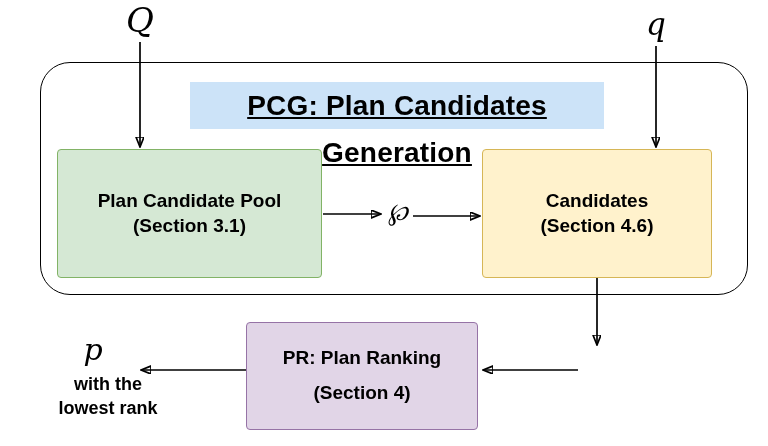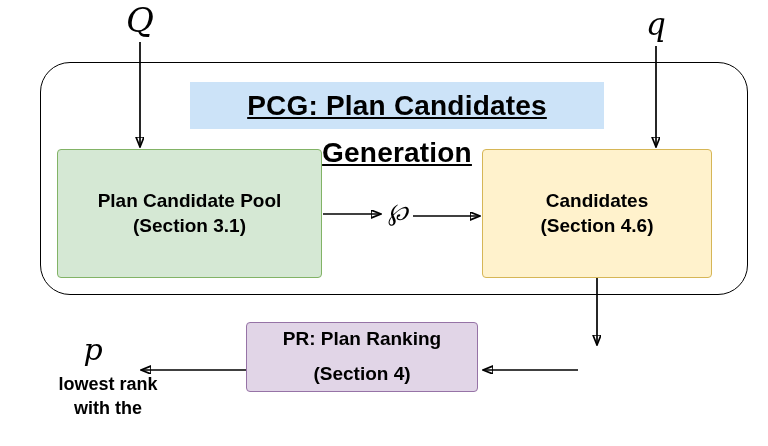--- a/index.html
+++ b/index.html
@@ -52,21 +52,21 @@
     border: 1.6px solid #82b366;
   }
   .node-yellow {
     left: 482px; top: 149px;
     width: 230px; height: 129px;
     background: #fff2cc;
     border: 1.6px solid #d6b656;
   }
   .node-purple {
     left: 246px; top: 322px;
-    width: 232px; height: 70px;
+    width: 232px; height: 108px;
     background: #e1d5e7;
     border: 1.6px solid #9673a6;
     justify-content: center;
   }
   .node-section { }
   .node-purple .node-section { margin-top: 10px; }
   .math {
     position: absolute;
     font-family: "DejaVu Serif", serif;
     font-style: italic;
@@ -128,22 +128,22 @@
   </div>
 
   <div class="math label-Q">Q</div>
   <div class="math label-q">q</div>
   <div class="math label-pool">℘</div>
 
 
   <div class="math label-p">p</div>
 
   <div class="output-note">
+    <div>with the</div>
     <div>lowest rank</div>
-    <div>with the</div>
   </div>
 
   <svg class="arrows" viewBox="0 0 768 446" xmlns="http://www.w3.org/2000/svg">
     <defs>
       <marker id="ah" markerUnits="userSpaceOnUse" markerWidth="11" markerHeight="9" refX="9" refY="4" orient="auto">
         <path d="M0,0 L10,4 L0,8 Z" fill="#000" stroke="none"></path>
       </marker>
     </defs>
     <path d="M140,42 V146" marker-end="url(#ah)"></path>
     <path d="M656,46 V146" marker-end="url(#ah)"></path>

